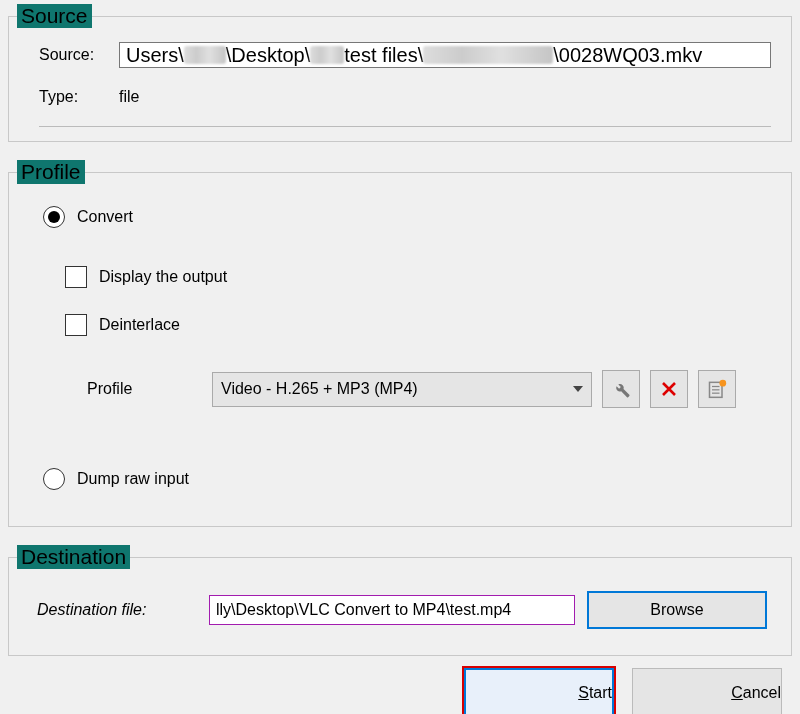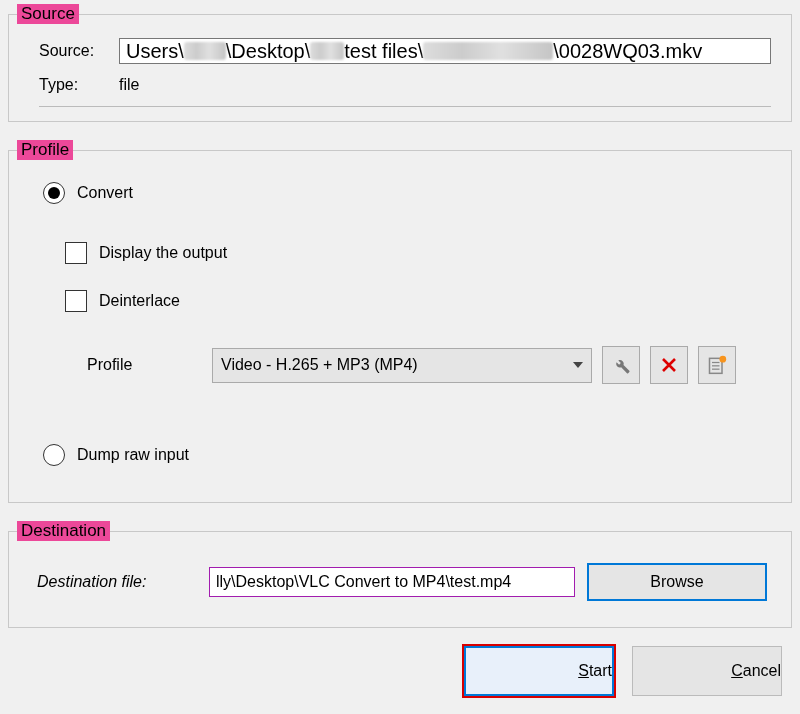--- a/index.html
+++ b/index.html
@@ -12,32 +12,32 @@
       height: 714px;
       padding: 4px 8px;
     }
     fieldset {
       border: 1px solid #c8c8c8;
       margin-bottom: 18px;
       padding: 0;
       position: relative;
     }
     legend {
-      font-size: 17px;
+      font-size: 21px;
       padding: 0 4px;
       margin-left: 8px;
-      background: #ec4899;
+      background: #0f766e;
     }
     .source-body {
       padding: 14px 20px 14px 30px;
     }
     .row {
       display: flex;
       align-items: center;
-      margin-bottom: 12px;
+      margin-bottom: 20px;
     }
     .row:last-child { margin-bottom: 0; }
     .label-col {
       width: 80px;
       flex-shrink: 0;
     }
     .source-path-box {
       flex: 1;
       background: #fff;
       border: 1px solid #777;
@@ -250,21 +250,21 @@
       </div>
     </div>
 
     <div class="radio-row dump-row" style="margin-bottom:0;">
       <div class="radio-circle"></div>
       <span>Dump raw input</span>
     </div>
   </div>
 </fieldset>
 
-<fieldset style="margin-bottom:14px;">
+<fieldset style="margin-bottom:8px;">
   <legend>Destination</legend>
   <div class="dest-body">
     <div class="dest-label">Destination file:</div>
     <div class="dest-input">
       <span>lly\Desktop\VLC Convert to MP4\test.mp4</span>
     </div>
     <div class="browse-btn">
       <span>Browse</span>
     </div>
   </div>

